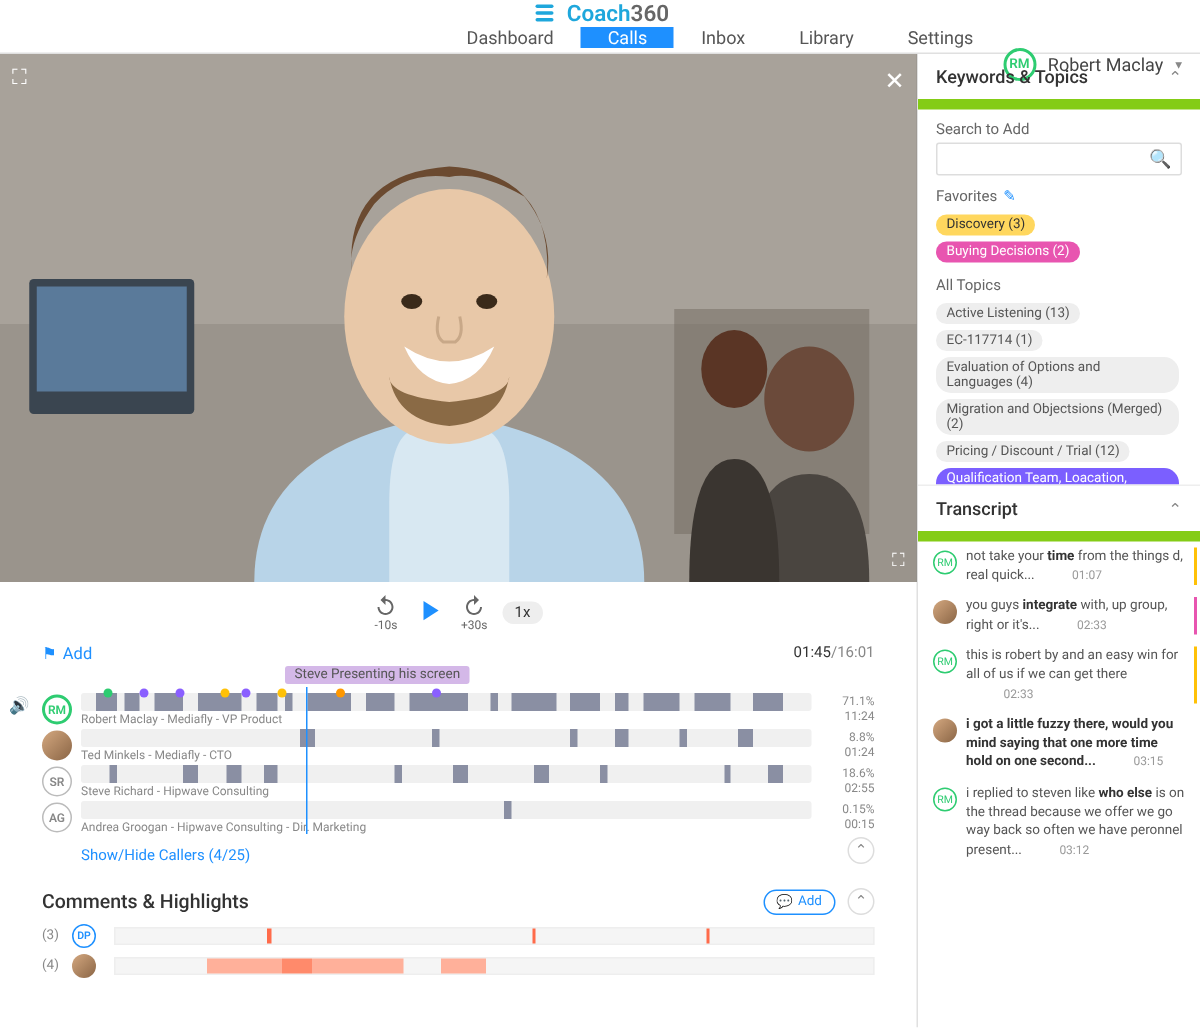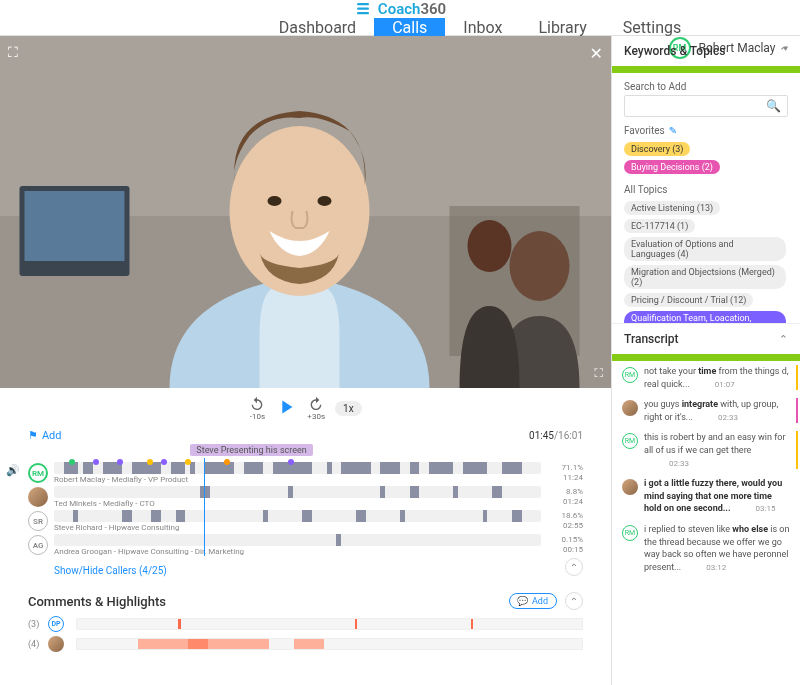--- a/index.html
+++ b/index.html
@@ -2,21 +2,21 @@
 <html><head>
 <meta charset="utf-8">
 <style>
 * { box-sizing: border-box; margin: 0; padding: 0; }
 body { font-family: -apple-system, BlinkMacSystemFont, "Segoe UI", Roboto, sans-serif; font-size: 12px; color: #333; background: #fff; width: 800px; height: 685px; overflow: hidden; }
 .header { height: 36px; display: flex; align-items: center; border-bottom: 1px solid #e0e0e0; padding: 0 12px; flex-direction: column; }
 .logo { display: flex; align-items: center; gap: 6px; }
 .logo-icon { width: 18px; height: 18px; }
 .logo-text { font-size: 15px; font-weight: 600; }
 .nav { display: flex; margin-left: 160px; height: 100%; }
-.nav-item { padding: 0 18px; display: flex; align-items: center; font-size: 16px; color: #555; cursor: pointer; }
+.nav-item { padding: 0 18px; display: flex; align-items: center; font-size: 12px; color: #555; cursor: pointer; }
 .nav-item.active { background: #1e90ff; color: #fff; }
 .user-area { margin-left: auto; display: flex; align-items: center; gap: 8px; }
 .avatar-badge { width: 22px; height: 22px; border-radius: 50%; display: flex; align-items: center; justify-content: center; font-size: 9px; font-weight: 600; }
 .main { display: flex; height: 649px; }
 .left-col { width: 612px; display: flex; flex-direction: column; border-right: 1px solid #e0e0e0; }
 .right-col { width: 188px; display: flex; flex-direction: column; }
 .video-area { background: #7a7a78; height: 352px; position: relative; background-image: radial-gradient(circle at 30% 40%, #a09890 0%, #888580 50%, #6a6560 100%); }
 .video-close { position: absolute; top: 8px; right: 8px; color: #fff; font-size: 16px; cursor: pointer; }
 .video-expand { position: absolute; top: 8px; left: 8px; color: #fff; font-size: 14px; cursor: pointer; }
 .video-fullscreen { position: absolute; bottom: 8px; right: 8px; color: #fff; font-size: 12px; cursor: pointer; }

